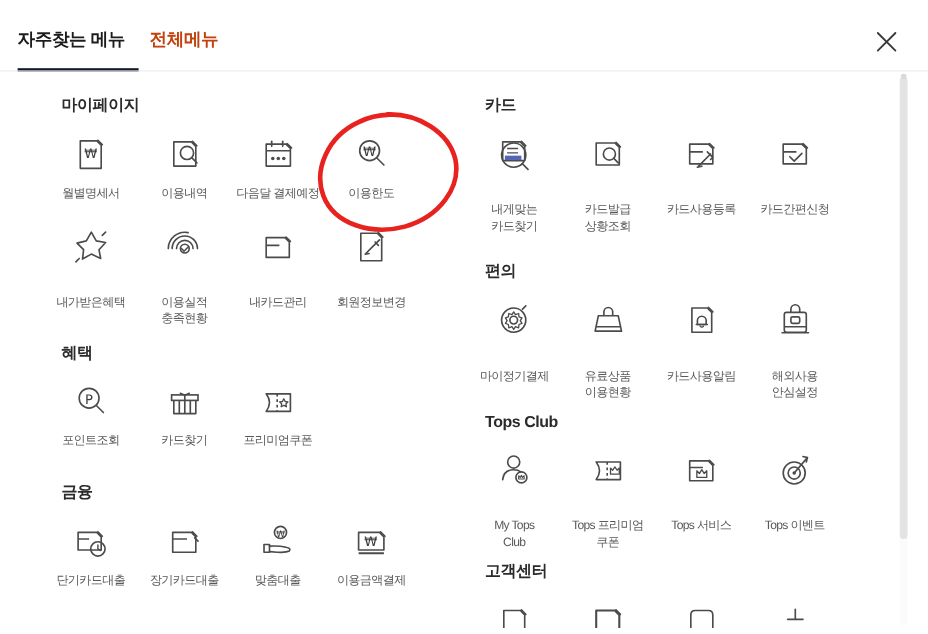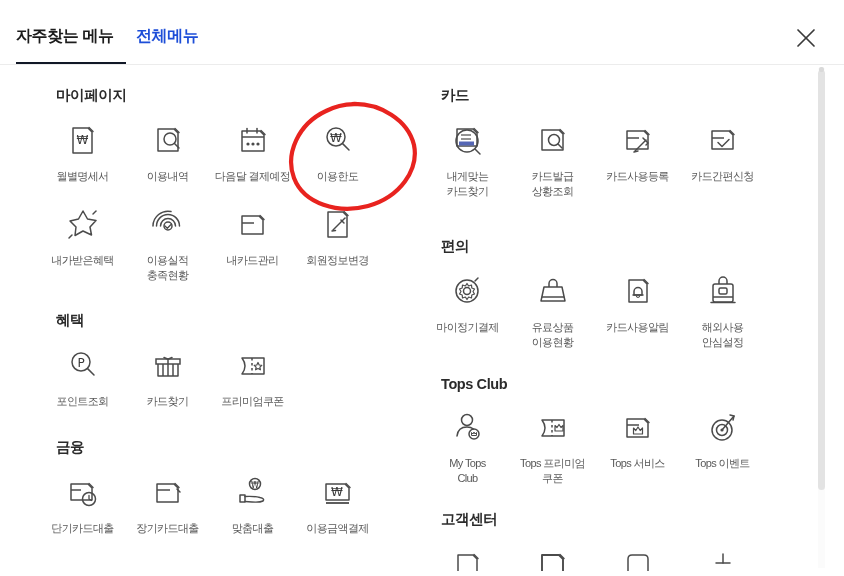--- a/index.html
+++ b/index.html
@@ -34,21 +34,21 @@
   .tab {
     position: absolute;
     top: 26px;
     font-size: 16px;
     font-weight: bold;
     letter-spacing: -0.4px;
     white-space: nowrap;
     cursor: pointer;
   }
   .tab.t1 { left: 16px; color: #1c1c1c; }
-  .tab.t2 { left: 136px; color: #1d4ed8; }
+  .tab.t2 { left: 136px; color: #c2410c; }
   .tab-active-bar {
     position: absolute;
     left: 16px; top: 62px;
     width: 110px; height: 3px;
     background: #111827;
   }
   .close-btn {
     position: absolute;
     left: 790px; top: 22px;
     width: 32px; height: 32px;
@@ -89,21 +89,21 @@
   }
   .tile {
     width: 85px;
     height: 84px;
     display: flex;
     flex-direction: column;
     align-items: center;
     cursor: pointer;
     padding-top: 4px;
   }
-  .tile.tall { height: 98px; }
+  .tile.tall { height: 98px; gap: 15px; }
   .ic {
     width: 46px;
     height: 46px;
     display: block;
   }
   .ic svg { display: block; width: 46px; height: 46px; }
   .tile-label {
     margin-top: 6px;
     font-size: 11px;
     line-height: 15px;

